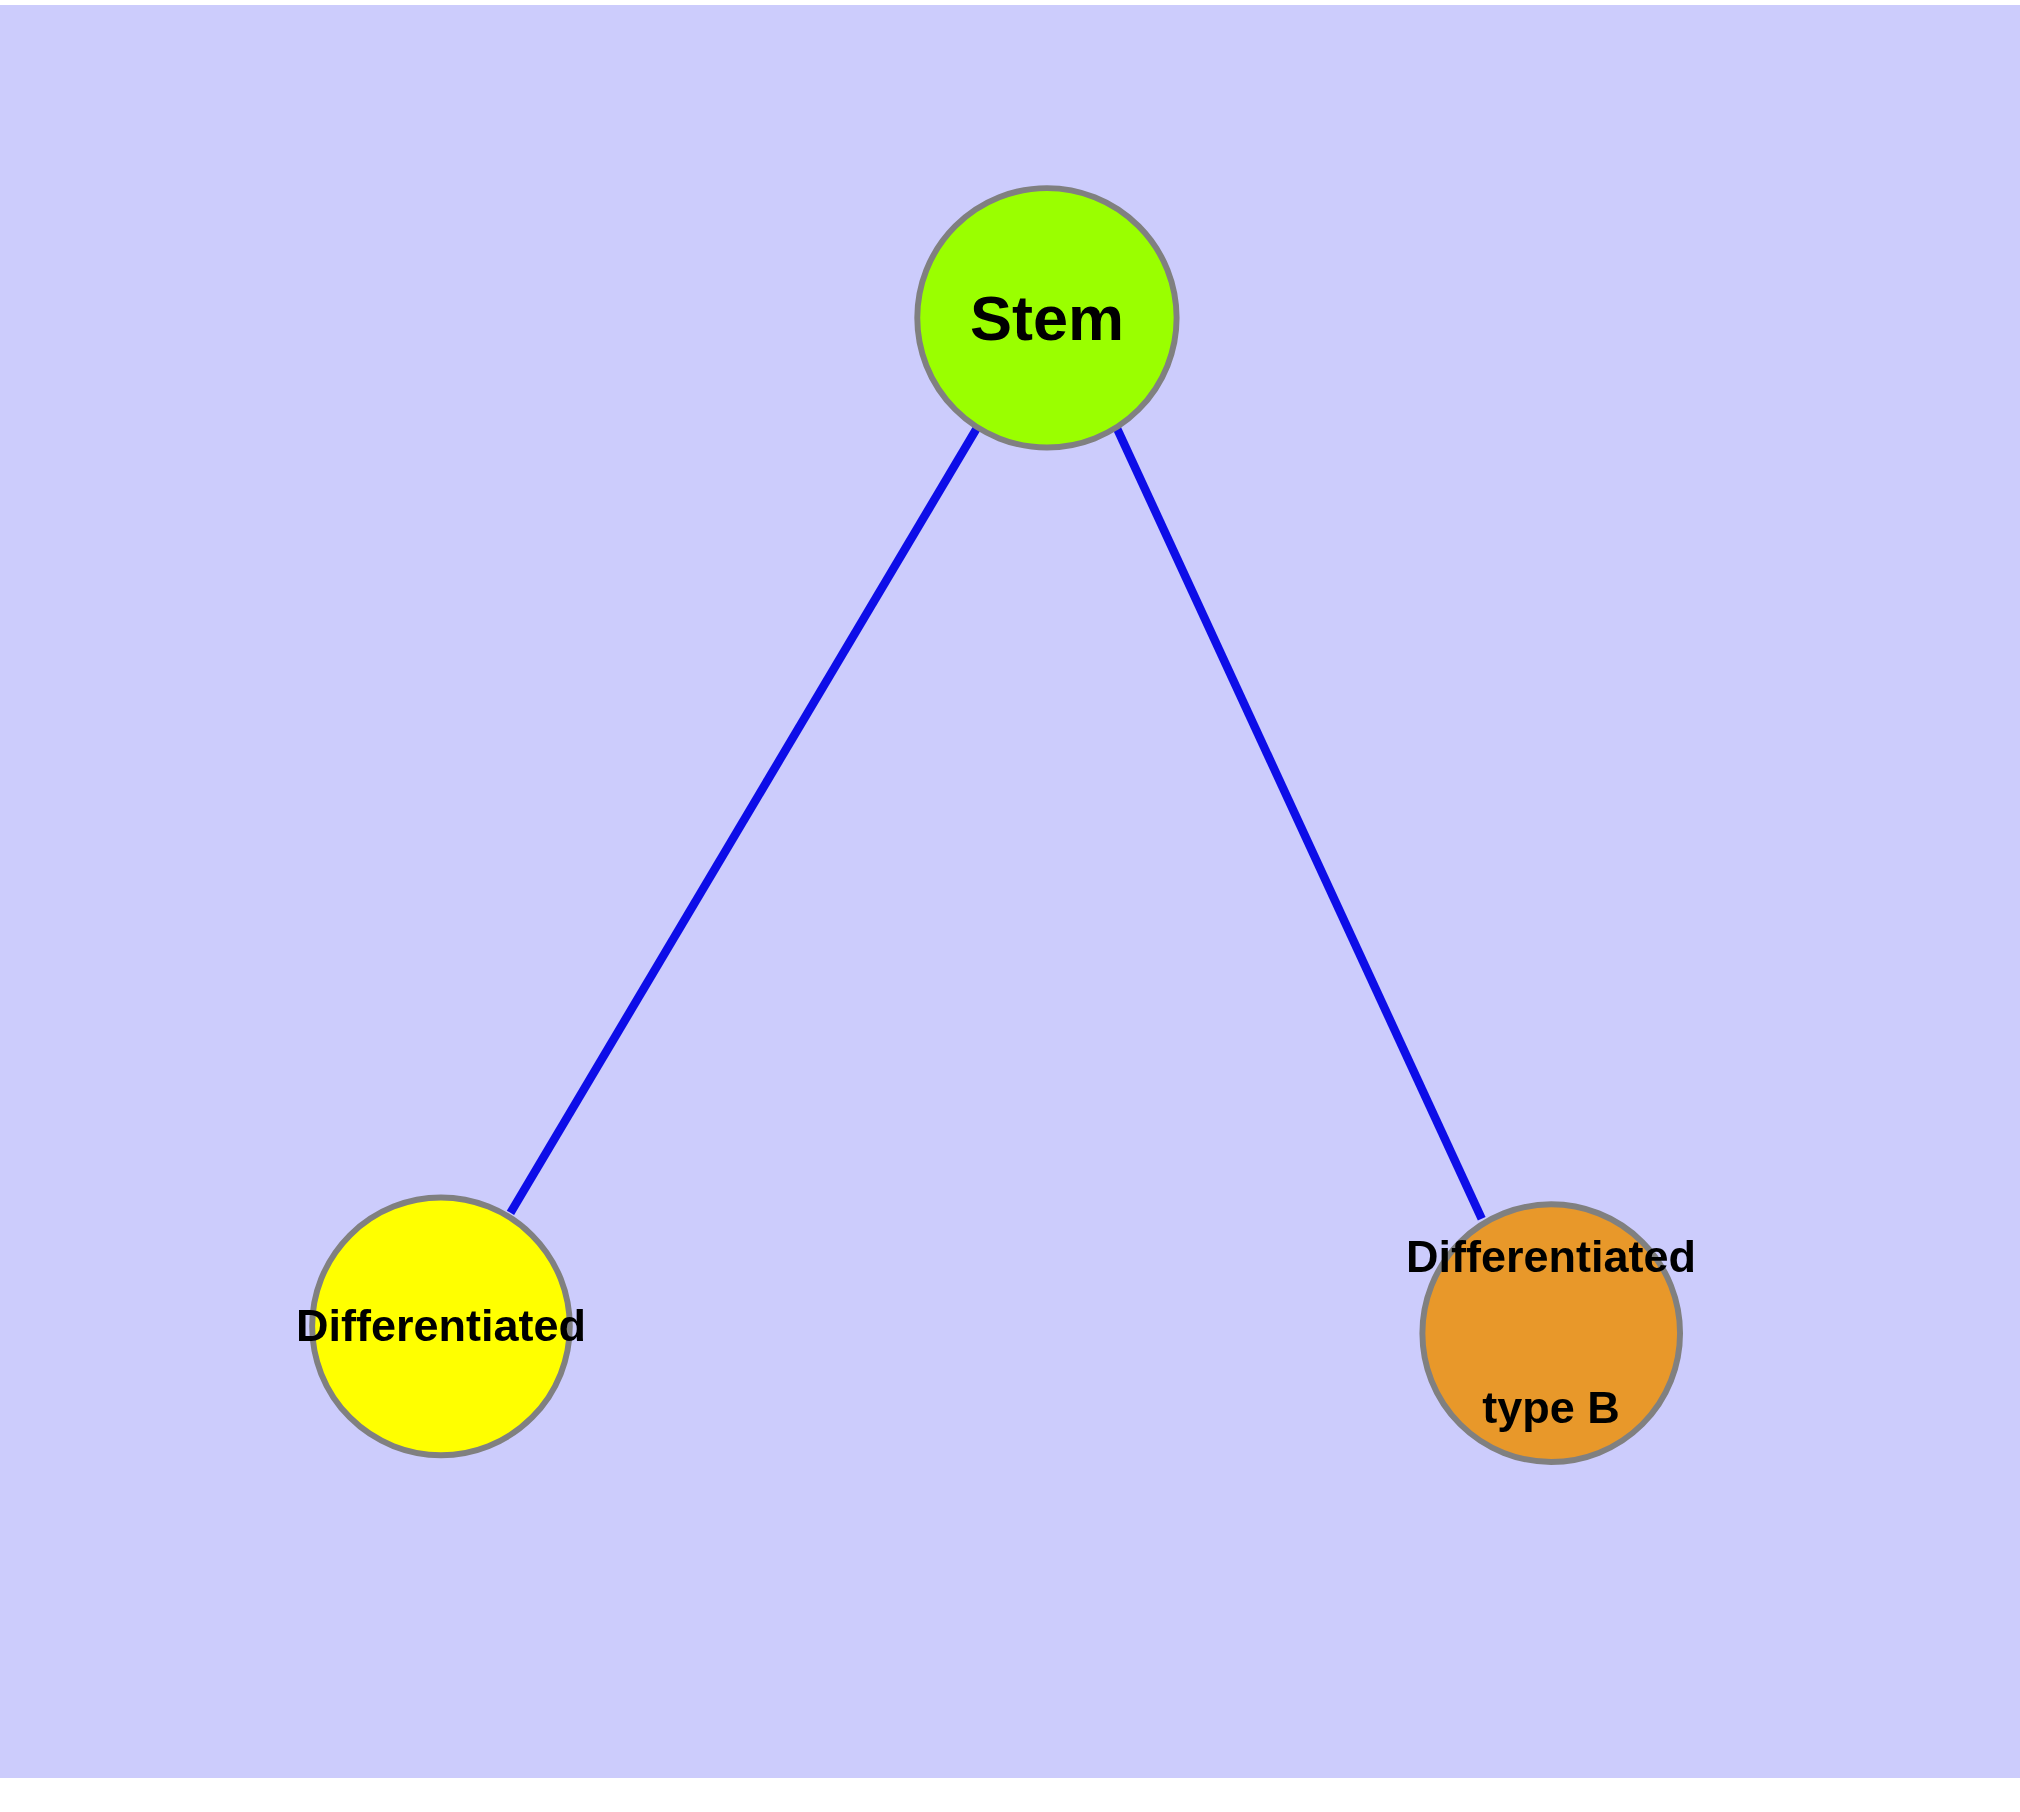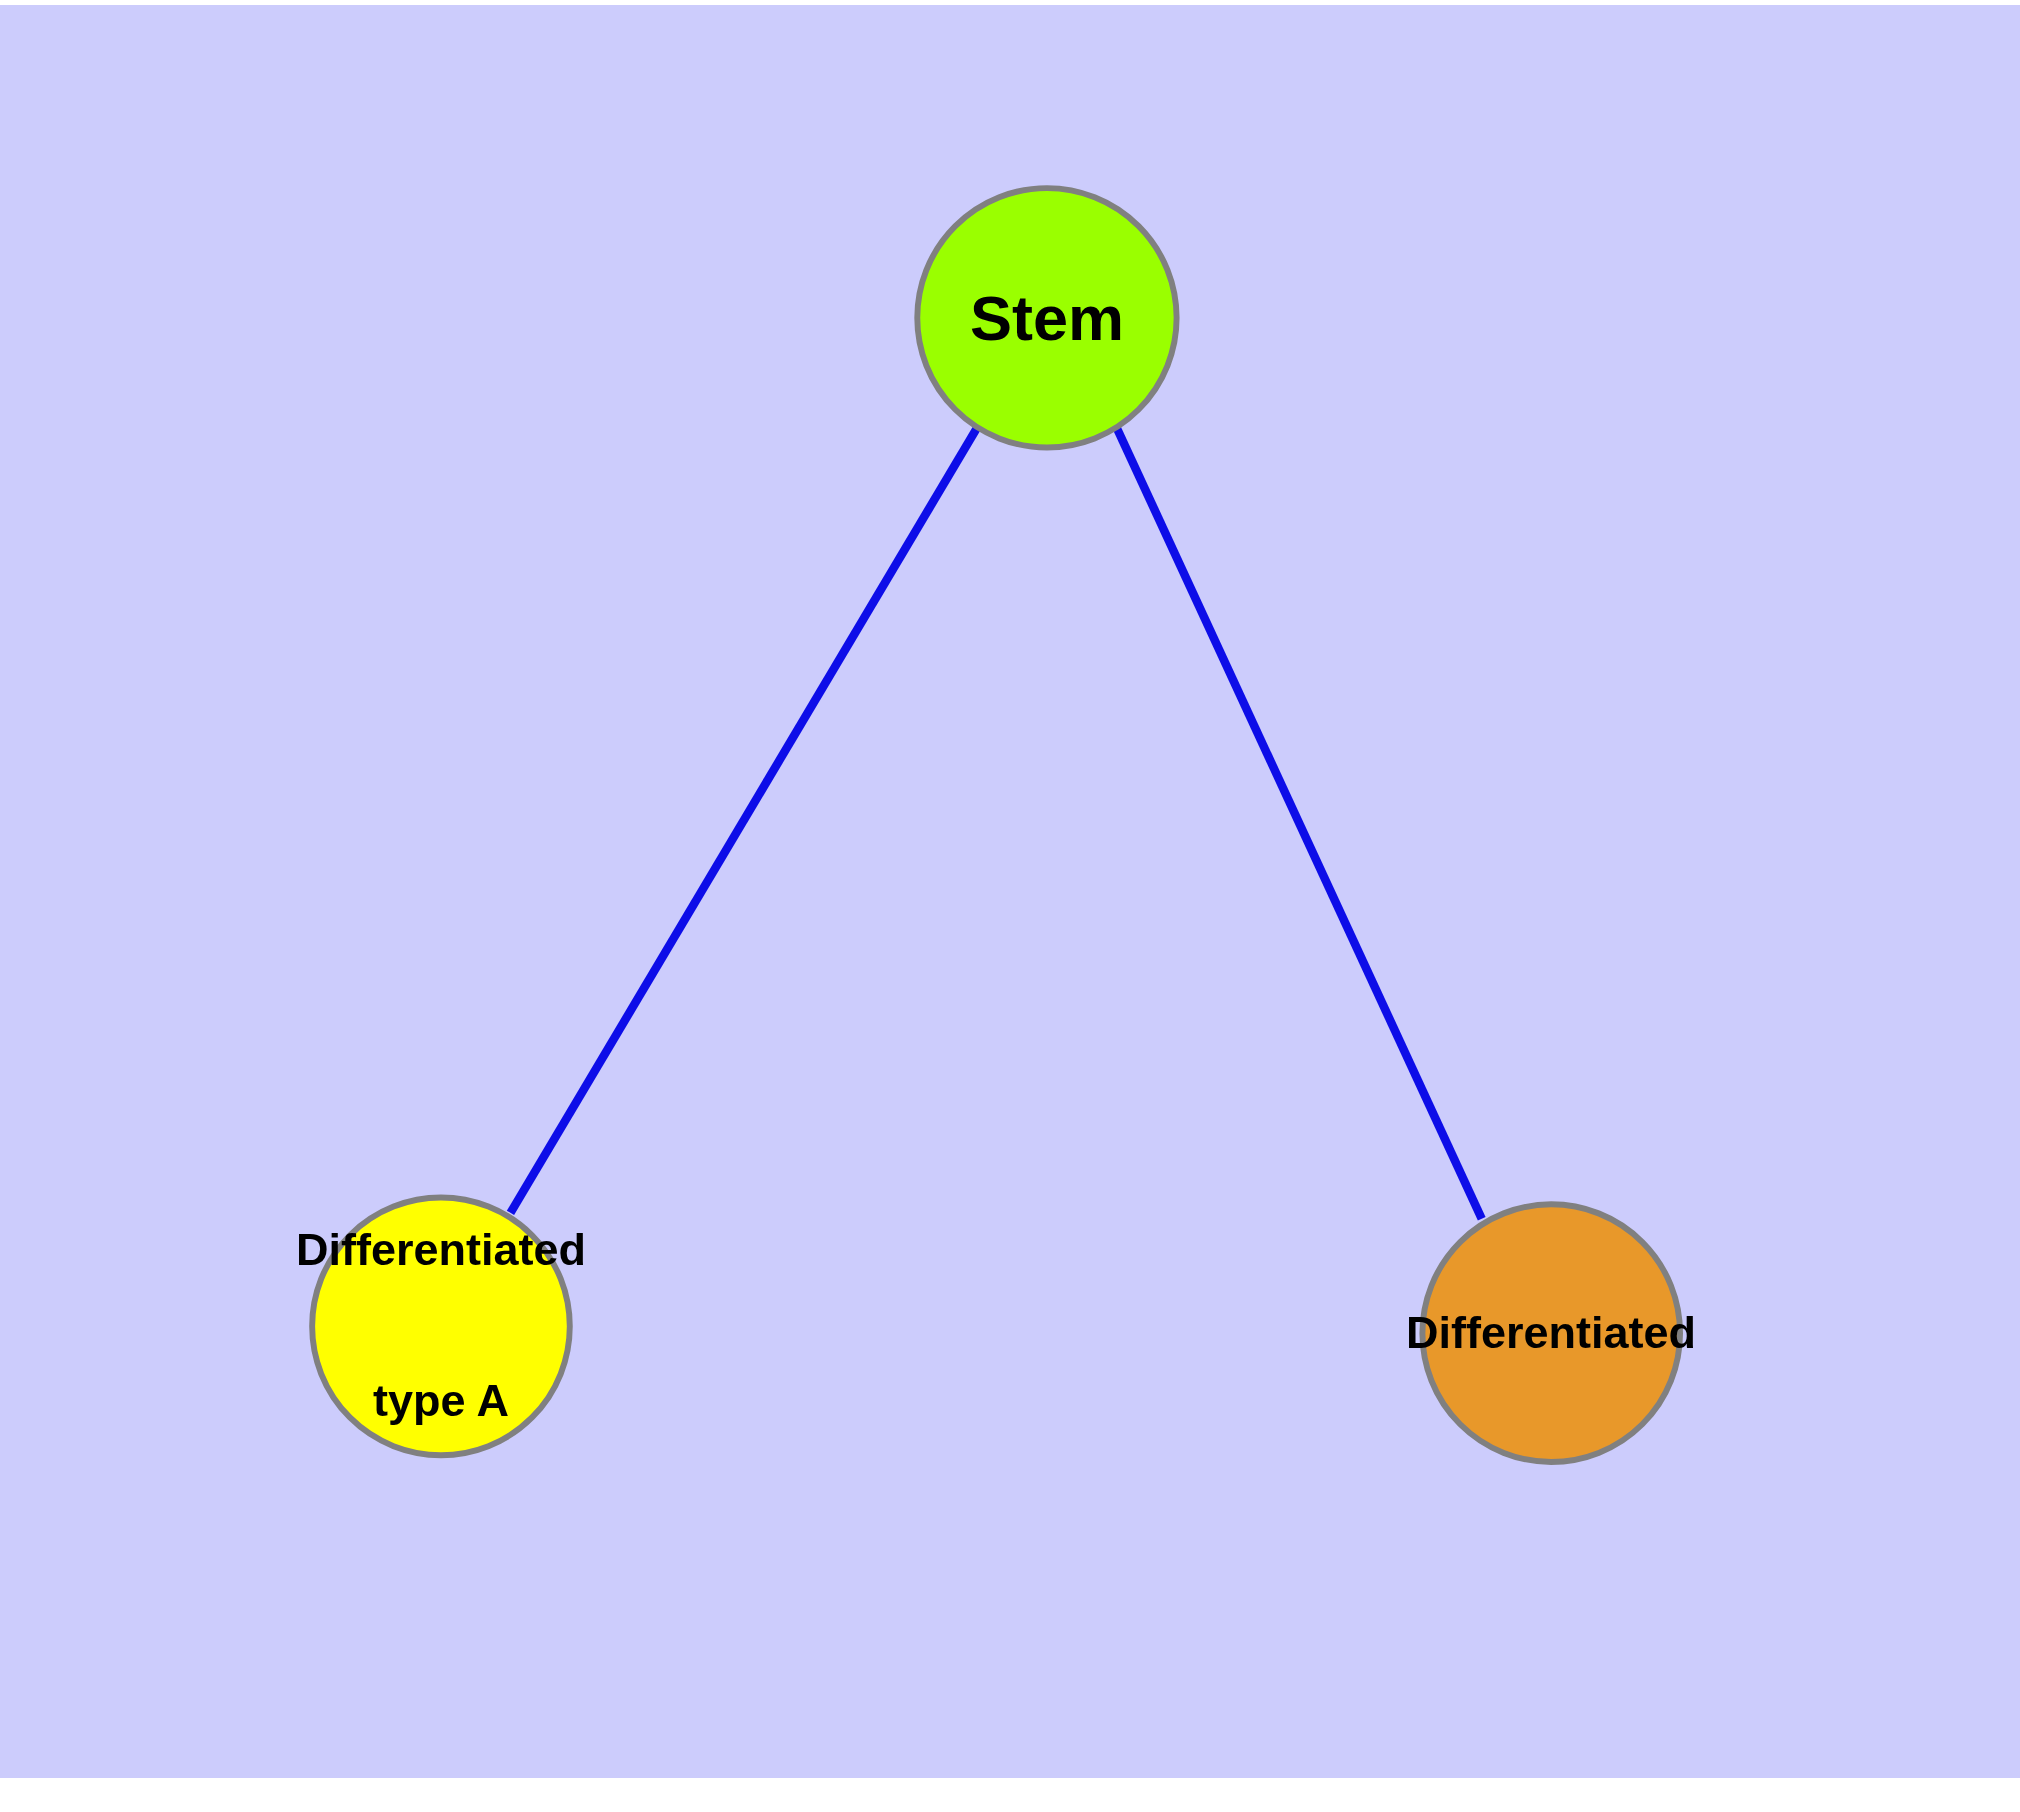--- a/index.html
+++ b/index.html
@@ -78,21 +78,21 @@
       <circle class="node-circle" cx="1235" cy="375" r="153" fill="#9aff00"></circle>
       <circle class="node-circle" cx="520" cy="1565" r="152" fill="#ffff00"></circle>
       <circle class="node-circle" cx="1830" cy="1573" r="152" fill="#e8982a"></circle>
     </g>
   </svg>
 
   <div class="node-label single" style="left:1047px; top:318px;">Stem</div>
 
   <div class="node-label double" style="left:441px; top:1326px;">
     <div>Differentiated</div>
-    <div>type A</div>
   </div>
 
   <div class="node-label double" style="left:1551px; top:1333px;">
     <div>Differentiated</div>
+    <div>type B</div>
   </div>
 
 </div>
 
 
 </body></html>

